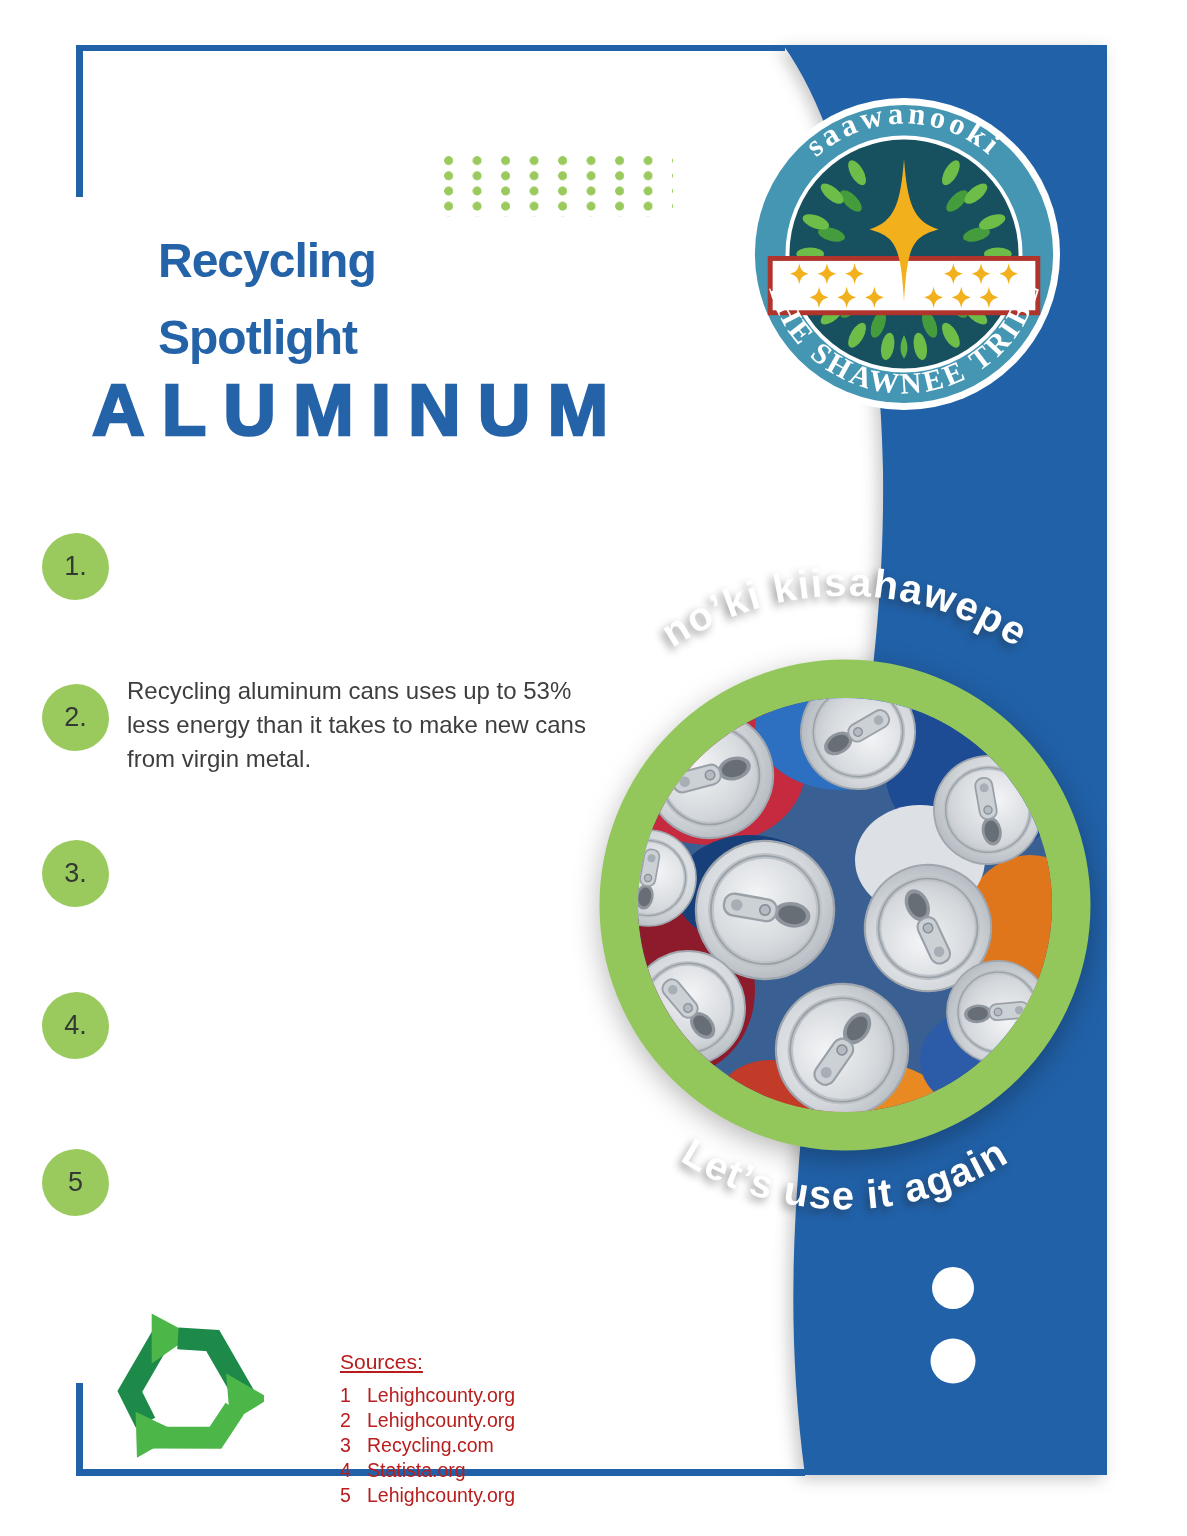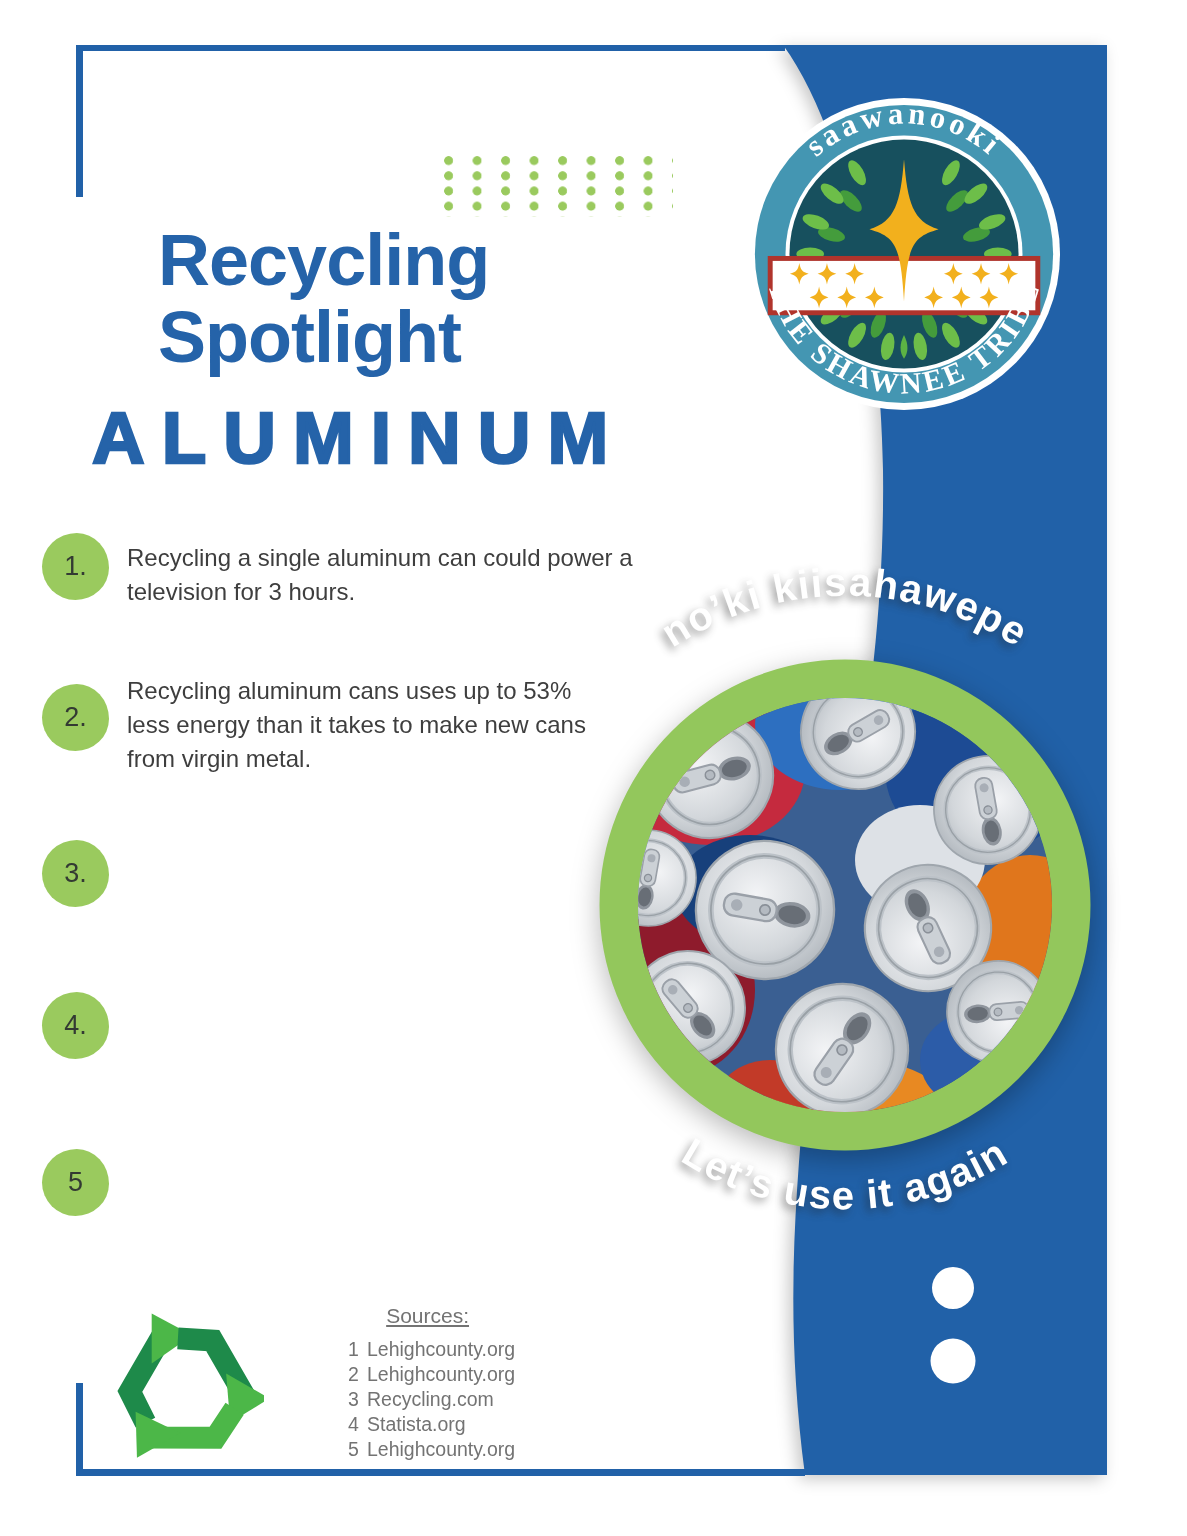--- a/index.html
+++ b/index.html
@@ -13,22 +13,22 @@
   .frame-bottom{left:76px;top:1469px;width:729px;height:7px;}
   
   #bg-svg{position:absolute;left:0;top:0;width:1187px;height:1536px;}
   #blob{filter:drop-shadow(-5px 4px 8px rgba(0,0,0,.22));}
   
   .dots{position:absolute;left:444px;top:156px;width:229px;height:61px;
     background-image:radial-gradient(circle 4.2px at 4.6px 4.6px,#9aca5e 4.1px,transparent 4.8px);
     background-size:28.5px 15.2px;}
   
   .title{position:absolute;left:158px;top:222px;color:#2563a9;font-weight:bold;
-         font-size:72px;line-height:77px;letter-spacing:-1px;white-space:pre-line;}
-  .title-big{position:absolute;left:92px;top:400px;color:#2563a9;font-weight:bold;
+         font-size:48px;line-height:77px;letter-spacing:-1px;white-space:pre-line;}
+  .title-big{position:absolute;left:92px;top:372px;color:#2563a9;font-weight:bold;
          font-size:73px;line-height:76px;letter-spacing:17px;
          -webkit-text-stroke:2.5px #2563a9;}
   
   #facts{position:absolute;left:42px;top:0;width:700px;height:1536px;}
   .fact{position:absolute;left:0;display:flex;align-items:flex-start;}
   .fact-circle{flex:0 0 auto;width:67px;height:67px;border-radius:52% 48% 50% 50%/50% 52% 48% 50%;
      background:#9aca5e;display:flex;align-items:center;justify-content:center;
      color:#333a33;font-size:27px;}
   .fact-text{margin-left:18px;color:#3e3e3e;font-size:24px;line-height:34px;white-space:pre-line;}
   .fact:nth-of-type(1){top:533px;} .fact:nth-of-type(1) .fact-text{margin-top:8px;}
@@ -38,21 +38,21 @@
   .fact:nth-of-type(5){top:1149px;} .fact:nth-of-type(5) .fact-text{margin-top:-3px;}
   
   #hero-svg{position:absolute;left:560px;top:560px;width:580px;height:830px;overflow:visible;}
   #green-ring{filter:drop-shadow(0 8px 14px rgba(0,0,0,.28));}
   .arc-text{font-family:"Liberation Sans",sans-serif;font-weight:bold;font-size:40px;fill:#ffffff;
      letter-spacing:1.5px;filter:drop-shadow(-3px 4px 4px rgba(30,30,30,.45));}
   
   #logo-svg{position:absolute;left:746px;top:96px;width:316px;height:316px;}
   .logo-arc{font-family:"Liberation Serif",serif;fill:#ffffff;font-weight:600;}
   
-  #sources{position:absolute;left:340px;top:1304px;color:#737373;text-align:center;}
+  #sources{position:absolute;left:340px;top:1350px;color:#b91c1c;}
   .src-heading{font-size:21px;text-decoration:underline;margin-bottom:9px;}
   .src-row{display:flex;font-size:19.5px;line-height:25px;}
   .src-num{width:27px;flex:0 0 auto;}
   
   #recycle-svg{position:absolute;left:108px;top:1298px;width:156px;height:162px;}
 </style>
 </head>
 <body>
 
 <div class="page">
@@ -148,22 +148,20 @@
     </text>
     <text class="logo-arc" font-size="30" letter-spacing="3.5">
       <textPath href="#logo-arc-bottom" startOffset="50%" text-anchor="middle">THE SHAWNEE TRIBE</textPath>
     </text>
   </svg>
 
   <div id="facts">
 
       <div class="fact">
         <div class="fact-circle">1.</div>
-        <div class="fact-text">Recycling a single aluminum can could power a
-television for 3 hours.</div>
       </div>
 
       <div class="fact">
         <div class="fact-circle">2.</div>
         <div class="fact-text">Recycling aluminum cans uses up to 53%
 less energy than it takes to make new cans
 from virgin metal.</div>
       </div>
 
       <div class="fact">

